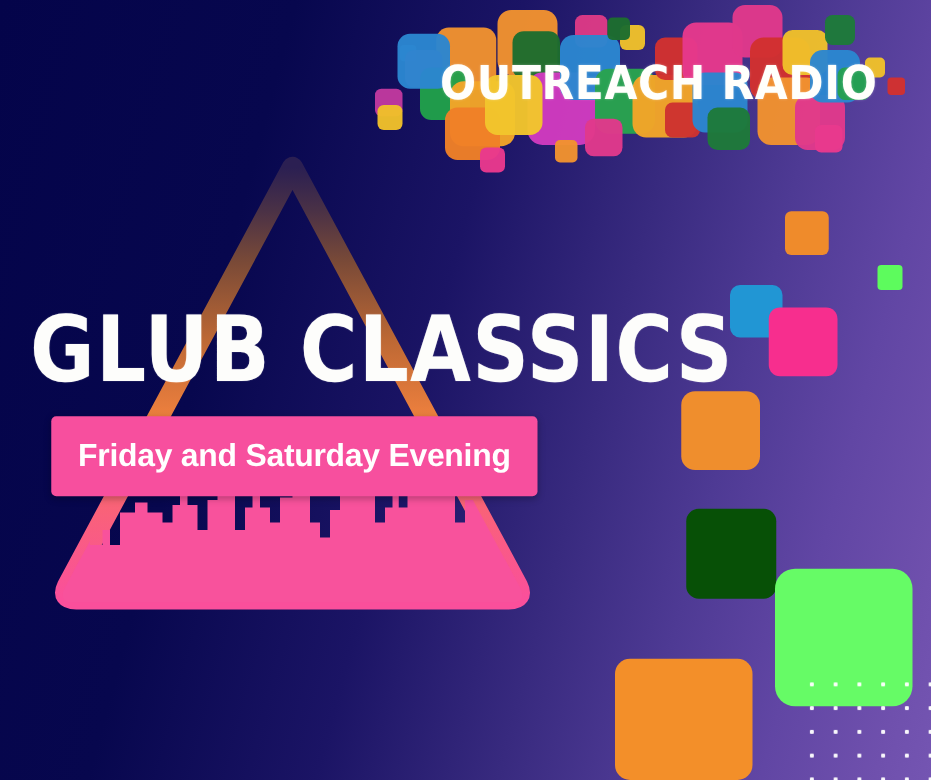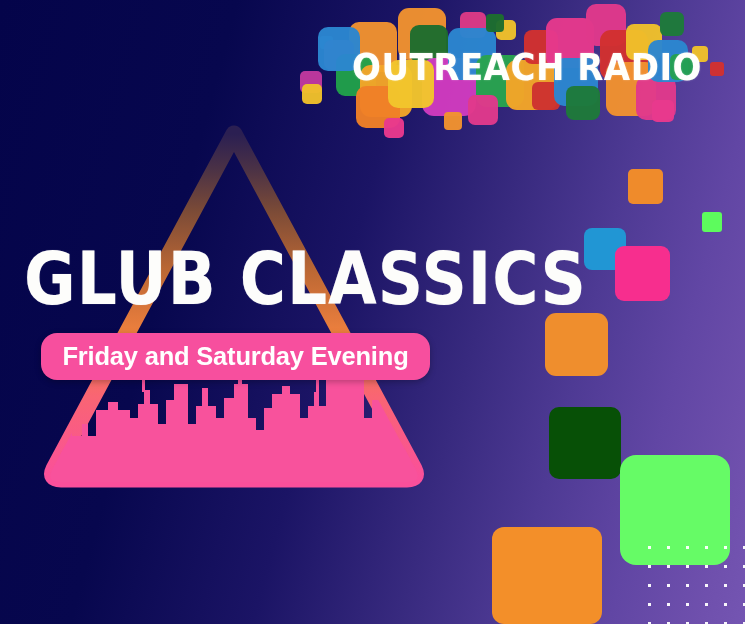--- a/index.html
+++ b/index.html
@@ -70,23 +70,23 @@
     transform-origin: left top;
     text-shadow: 0 0 1px rgba(255,255,255,.4);
   }
 
   
   #subtitle-banner {
     position: absolute;
     left: 41px;
     top: 333px;
     width: 389px;
-    height: 47px;
+    height: 64px;
     background: #f74f9e;
-    border-radius: 16px;
+    border-radius: 4px;
     display: flex;
     align-items: center;
     justify-content: center;
     box-shadow: 0 2px 6px rgba(0,0,0,.25);
   }
   #subtitle-text {
     color: #ffffff;
     font-size: 25.5px;
     font-weight: bold;
     letter-spacing: -.2px;

